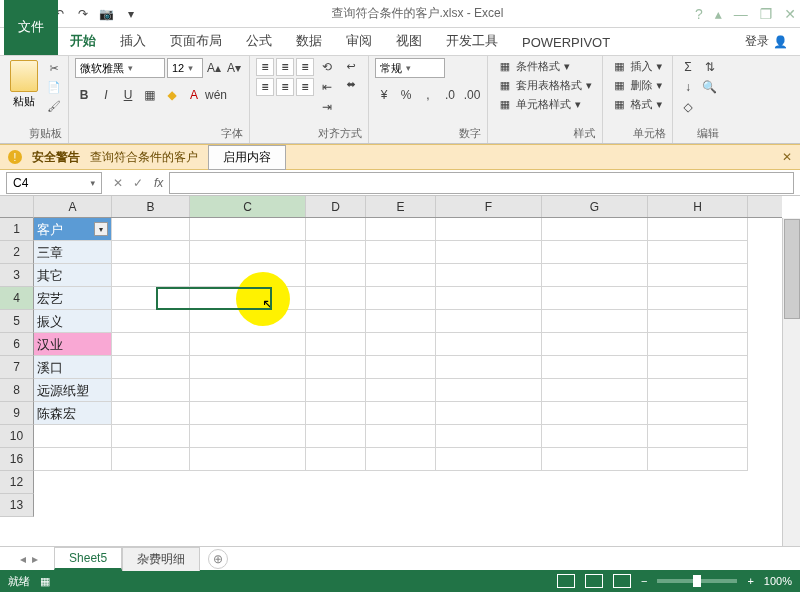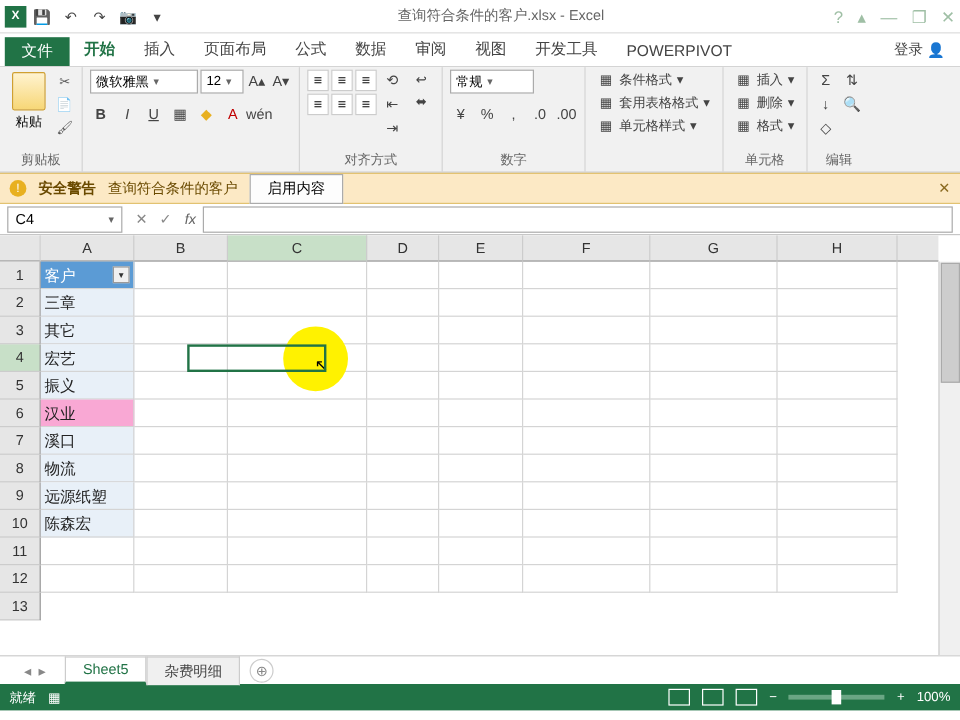--- a/index.html
+++ b/index.html
@@ -5,28 +5,28 @@
 * { margin: 0; padding: 0; box-sizing: border-box; font-family: "Microsoft YaHei", Arial, sans-serif; }
 body { width: 800px; height: 600px; background: #fff; overflow: hidden; font-size: 12px; position: relative; }
 .titlebar { height: 28px; background: #fff; border-bottom: 1px solid #d4d4d4; display: flex; align-items: center; padding: 0 4px; }
 .titlebar .app-icon { width: 18px; height: 18px; background: #217346; display: flex; align-items: center; justify-content: center; color: #fff; font-weight: bold; font-size: 10px; margin-right: 4px; }
 .qat { display: flex; gap: 6px; align-items: center; }
 .qat-btn { width: 18px; height: 18px; display: flex; align-items: center; justify-content: center; color: #444; cursor: pointer; }
 .title { flex: 1; text-align: center; color: #666; font-size: 12px; }
 .win-btns { display: flex; gap: 12px; color: #9fbfa5; }
 .win-btn { cursor: pointer; font-size: 14px; }
 .ribbon-tabs { height: 28px; background: #fff; display: flex; align-items: flex-end; padding-left: 4px; border-bottom: 1px solid #d4d4d4; }
-.file-tab { background: #217346; color: #fff; padding: 3px 14px; font-size: 13px; cursor: pointer; }
+.file-tab { background: #217346; color: #fff; padding: 19px 14px; font-size: 13px; cursor: pointer; }
 .tab { padding: 5px 12px; color: #444; cursor: pointer; font-size: 13px; }
 .tab.active { color: #217346; font-weight: bold; }
 .tab-right { margin-left: auto; padding: 5px 12px; color: #444; display: flex; align-items: center; gap: 4px; cursor: pointer; }
 .ribbon { height: 88px; background: #f1f1f1; border-bottom: 1px solid #c6c6c6; display: flex; }
 .group { border-right: 1px solid #d4d4d4; padding: 2px 6px 0 6px; display: flex; flex-direction: column; }
 .group-body { flex: 1; display: flex; gap: 4px; align-items: flex-start; }
-.group-label { text-align: center; color: #666; font-size: 11px; padding: 2px 0; }
+.group-label { text-align: right; color: #666; font-size: 11px; padding: 2px 0; }
 .paste-btn { display: flex; flex-direction: column; align-items: center; gap: 2px; padding: 2px 4px; cursor: pointer; }
 .paste-icon { width: 28px; height: 32px; background: linear-gradient(#fff3d0,#f7d777); border: 1px solid #d0a030; border-radius: 2px; position: relative; }
 .mini-col { display: flex; flex-direction: column; gap: 3px; padding-top: 2px; }
 .mini-btn { width: 16px; height: 16px; display: flex; align-items: center; justify-content: center; color: #555; cursor: pointer; font-size: 11px; }
 .font-row1 { display: flex; gap: 2px; align-items: center; }
 .combo { background: #fff; border: 1px solid #ababab; height: 20px; display: flex; align-items: center; padding: 0 4px; cursor: pointer; font-size: 11px; }
 .combo .arrow { margin-left: 4px; color: #666; font-size: 9px; }
 .font-row2 { display: flex; gap: 4px; align-items: center; margin-top: 4px; }
 .fmt-btn { width: 18px; height: 18px; display: flex; align-items: center; justify-content: center; cursor: pointer; color: #444; font-size: 12px; }
 .align-grid { display: grid; grid-template-columns: repeat(3, 18px); gap: 2px; }
@@ -146,20 +146,21 @@
       <div class="font-row2">
         <span class="fmt-btn" style="font-weight:bold;">B</span>
         <span class="fmt-btn" style="font-style:italic;">I</span>
         <span class="fmt-btn" style="text-decoration:underline;">U</span>
         <span class="fmt-btn">▦</span>
         <span class="fmt-btn" style="color:#e8b020;">◆</span>
         <span class="fmt-btn" style="color:#c00000;">A</span>
         <span class="fmt-btn" style="color:#444;">wén</span>
       </div>
     </div>
+    <div class="group-label">字体</div>
   </div>
 
   <div class="group">
     <div class="group-body">
       <div class="align-grid">
         <div class="align-btn">≡</div>
         <div class="align-btn">≡</div>
         <div class="align-btn">≡</div>
         <div class="align-btn">≡</div>
         <div class="align-btn">≡</div>
@@ -212,20 +213,21 @@
             <span>套用表格格式</span>
             <span>▾</span>
           </div>
       <div class="lbl-btn">
             <span class="ic">▦</span>
             <span>单元格样式</span>
             <span>▾</span>
           </div>
     </div>
       </div>
+    <div class="group-label">样式</div>
   </div>
 
   <div class="group">
     <div class="group-body">
         <div class="stack">
       <div class="lbl-btn">
             <span class="ic">▦</span>
             <span>插入</span>
             <span>▾</span>
           </div>
@@ -295,21 +297,21 @@
       <div class="row-h">1</div>
       <div class="row-h">2</div>
       <div class="row-h">3</div>
       <div class="row-h sel">4</div>
       <div class="row-h">5</div>
       <div class="row-h">6</div>
       <div class="row-h">7</div>
       <div class="row-h">8</div>
       <div class="row-h">9</div>
       <div class="row-h">10</div>
-      <div class="row-h">11</div>
+      <div class="row-h">16</div>
       <div class="row-h">12</div>
       <div class="row-h">13</div>
     </div>
   <div class="cells" id="cells">
       <div class="row">
         <div class="cell col-A" style="width: 78px; background: rgb(91, 155, 213); color: rgb(255, 255, 255); display: flex; justify-content: space-between; align-items: center;">
           <span>客户</span>
           <span class="filter-btn">▾</span>
         </div>
         <div class="cell col-B" style="width: 78px;"></div>
@@ -365,30 +367,20 @@
         <div class="cell col-B" style="width: 78px;"></div>
         <div class="cell col-C" style="width: 116px;"></div>
         <div class="cell col-D" style="width: 60px;"></div>
         <div class="cell col-E" style="width: 70px;"></div>
         <div class="cell col-F" style="width: 106px;"></div>
         <div class="cell col-G" style="width: 106px;"></div>
         <div class="cell col-H" style="width: 100px;"></div>
       </div>
       <div class="row">
         <div class="cell col-A" style="width: 78px; background: rgb(232, 240, 248);">溪口</div>
-        <div class="cell col-B" style="width: 78px;"></div>
-        <div class="cell col-C" style="width: 116px;"></div>
-        <div class="cell col-D" style="width: 60px;"></div>
-        <div class="cell col-E" style="width: 70px;"></div>
-        <div class="cell col-F" style="width: 106px;"></div>
-        <div class="cell col-G" style="width: 106px;"></div>
-        <div class="cell col-H" style="width: 100px;"></div>
-      </div>
-      <div class="row">
-        <div class="cell col-A" style="width: 78px; background: rgb(232, 240, 248);">物流</div>
         <div class="cell col-B" style="width: 78px;"></div>
         <div class="cell col-C" style="width: 116px;"></div>
         <div class="cell col-D" style="width: 60px;"></div>
         <div class="cell col-E" style="width: 70px;"></div>
         <div class="cell col-F" style="width: 106px;"></div>
         <div class="cell col-G" style="width: 106px;"></div>
         <div class="cell col-H" style="width: 100px;"></div>
       </div>
       <div class="row">
         <div class="cell col-A" style="width: 78px; background: rgb(232, 240, 248);">远源纸塑</div>

